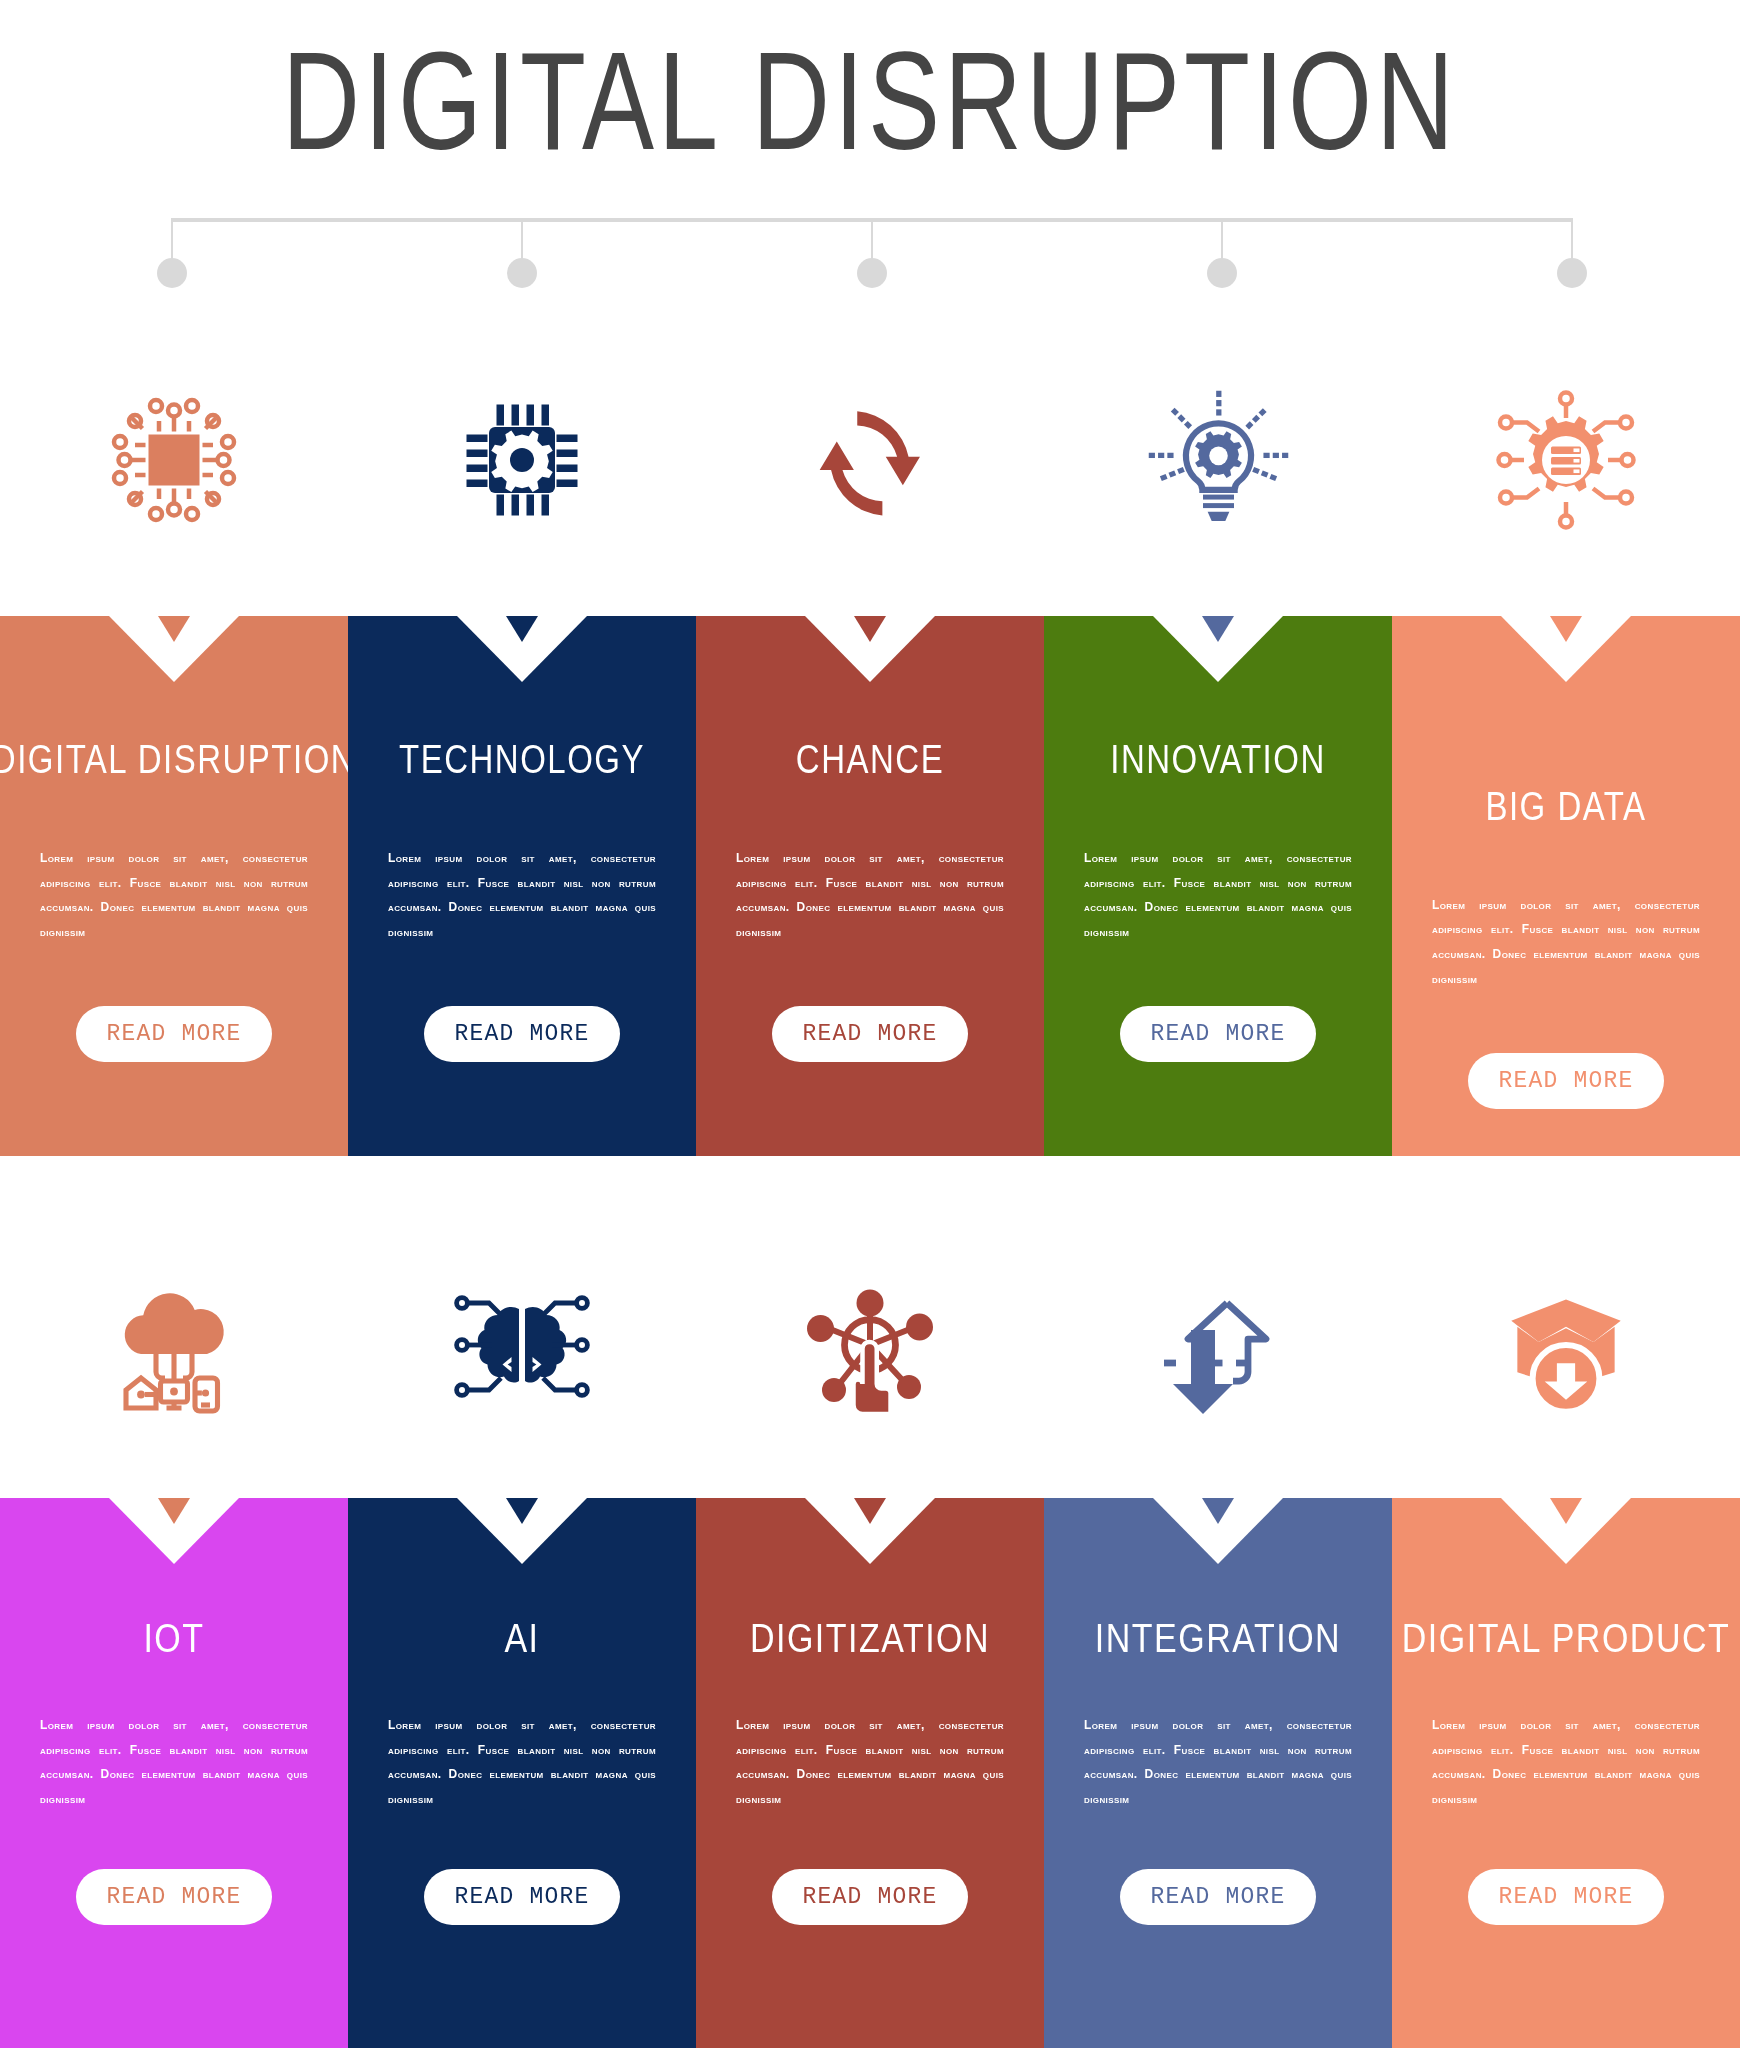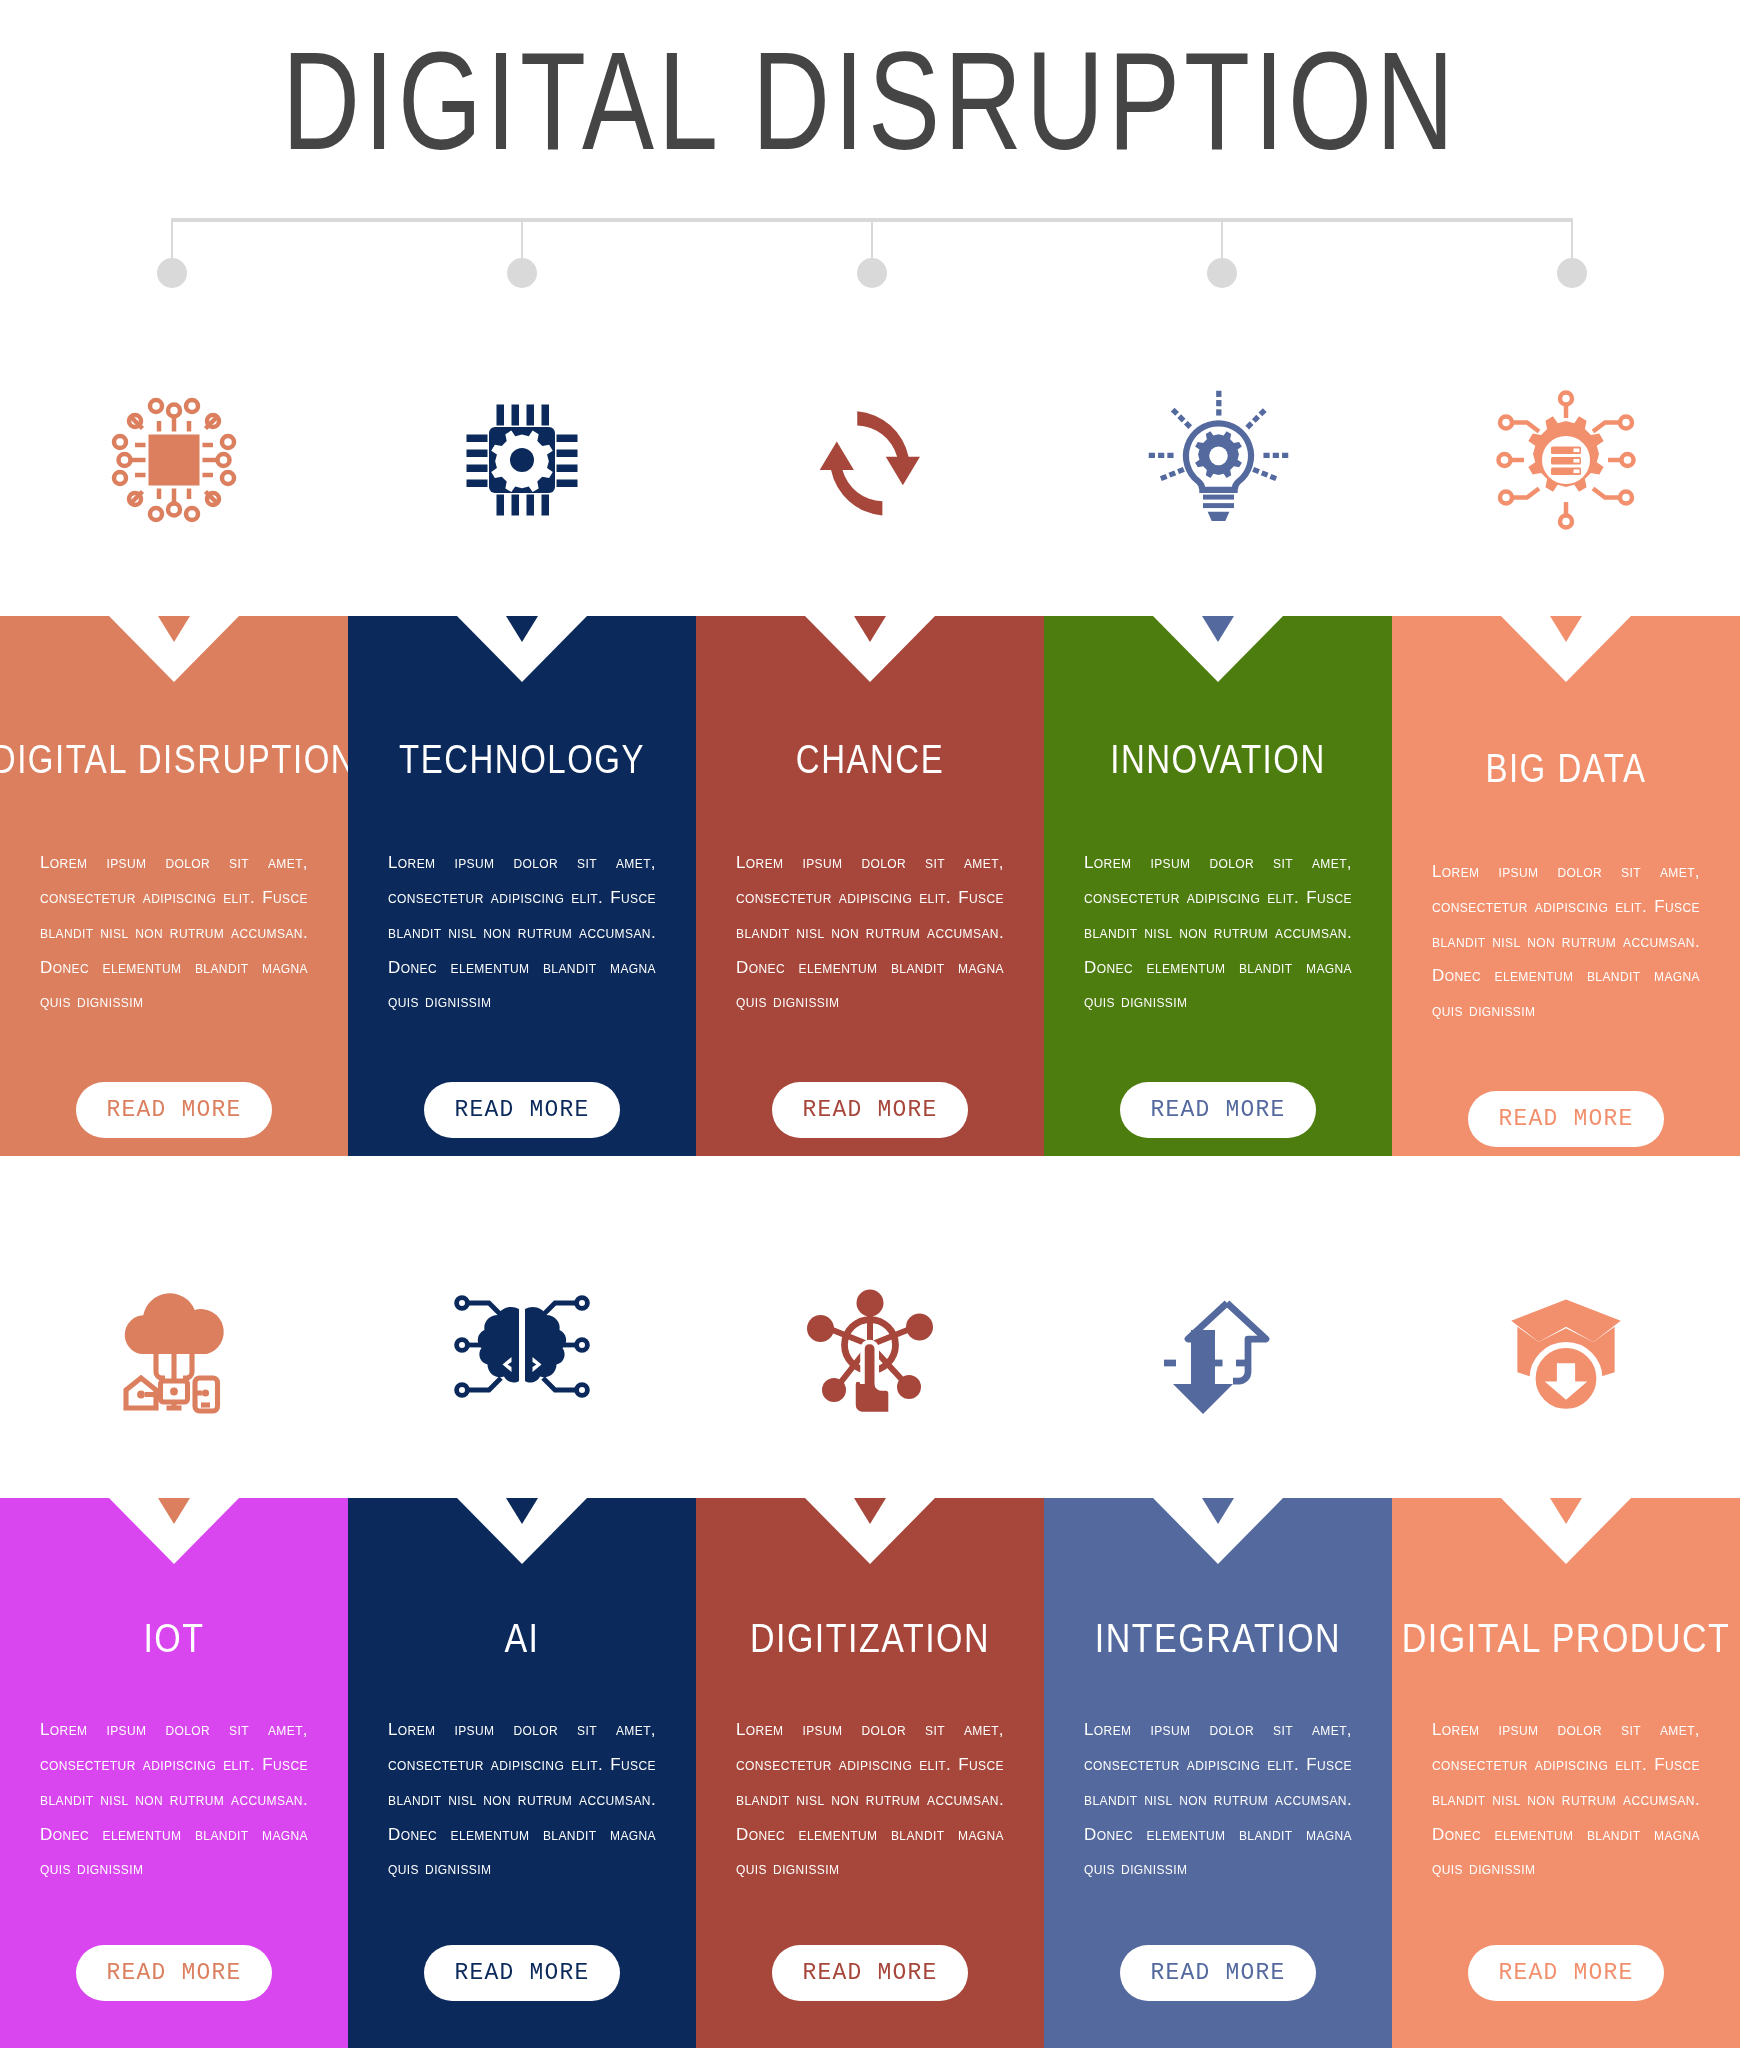--- a/index.html
+++ b/index.html
@@ -143,28 +143,29 @@
     transform: scaleY(1.22);
     transform-origin: center top;
   }
   .r2 .card-title { margin-top: 116px; font-size: 34px; }
 
   .card-body {
     position: relative;
     z-index: 2;
     width: 268px;
     margin-top: 72px;
-    font-size: 17px;
+    font-size: 12px;
     line-height: 2.05;
     color: #ffffff;
     text-align: justify;
     text-align-last: left;
     font-variant: small-caps;
     letter-spacing: 0.4px;
     word-spacing: 1px;
+    font-weight: bold;
   }
   .r2 .card-body { margin-top: 60px; }
 
   .read-more {
     position: relative;
     z-index: 2;
     margin-top: 62px;
     min-width: 196px;
     padding: 15px 26px;
     border: none;

